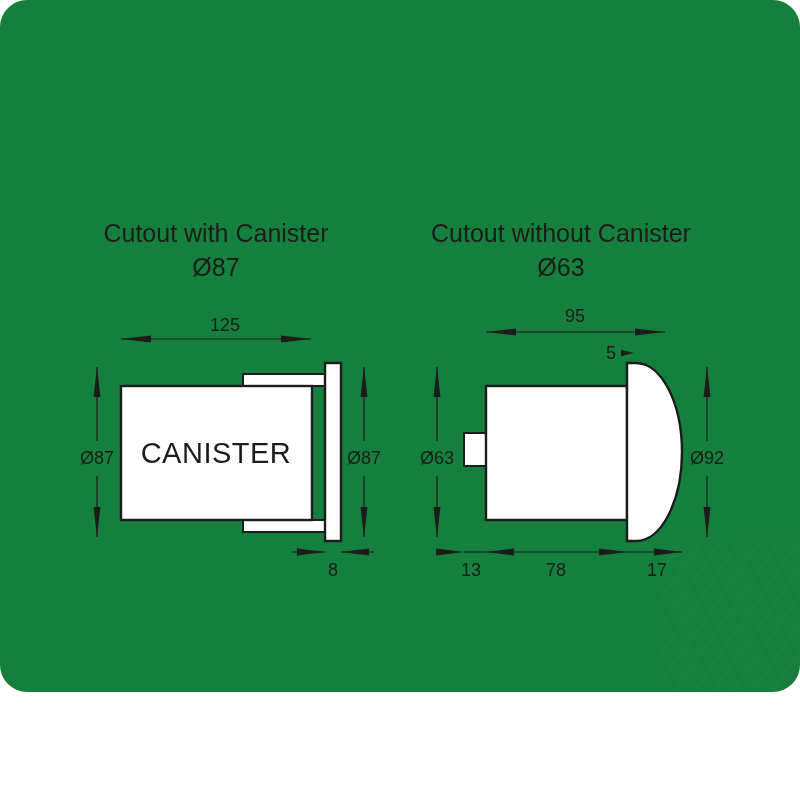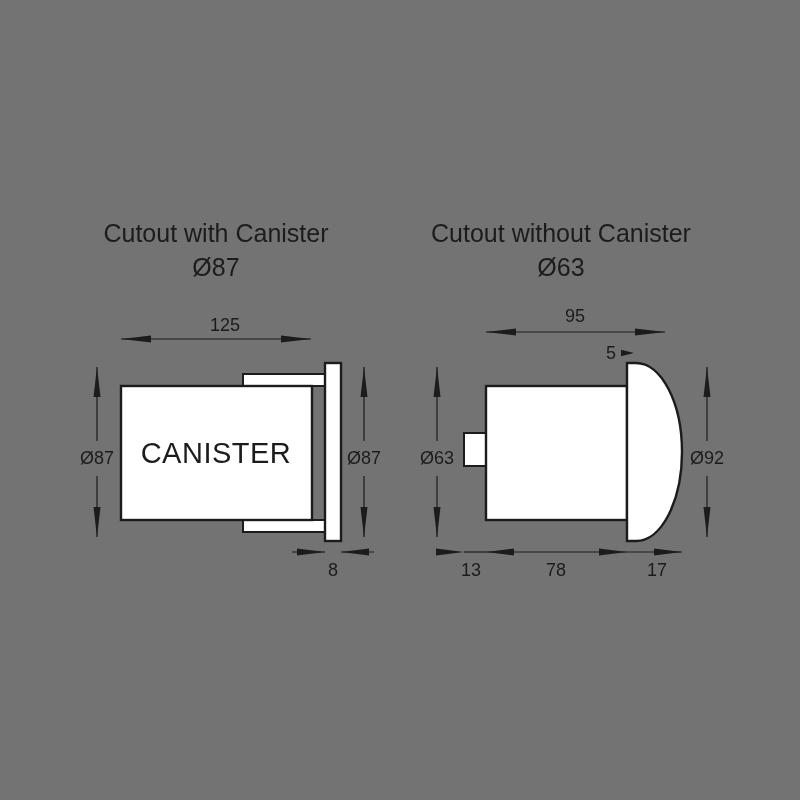--- a/index.html
+++ b/index.html
@@ -5,23 +5,24 @@
   html, body {
     margin: 0;
     padding: 0;
     background: #ffffff;
     width: 800px;
     height: 800px;
   }
   .canvas {
     position: relative;
     width: 800px;
-    height: 800px;
-    background: #737373;
+    height: 692px;
+    background: #15803d;
     overflow: hidden;
+    border-radius: 27px;
   }
   svg { position: absolute; top: 0; left: 0; }
   text {
     font-family: "Liberation Sans", "DejaVu Sans", sans-serif;
     fill: #1c1c1c;
   }
   .title-text { font-size: 25px; text-anchor: middle; }
   .dim-text   { font-size: 18px; text-anchor: middle; }
   .body-label { font-size: 29px; text-anchor: middle; letter-spacing: 0.5px; }
   .shape      { fill: #ffffff; stroke: #1c1c1c; stroke-width: 2.4; }

